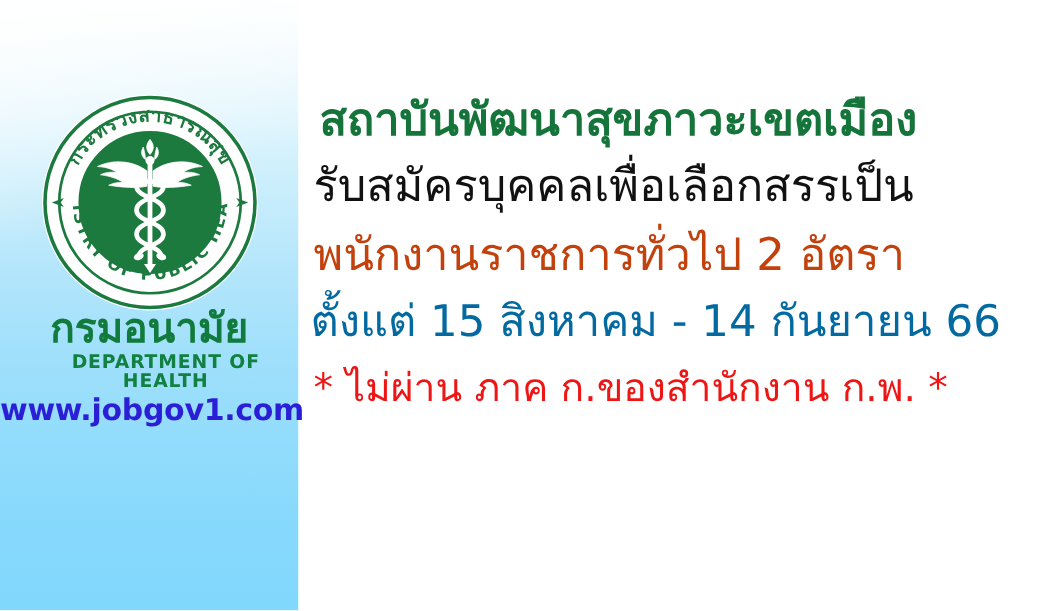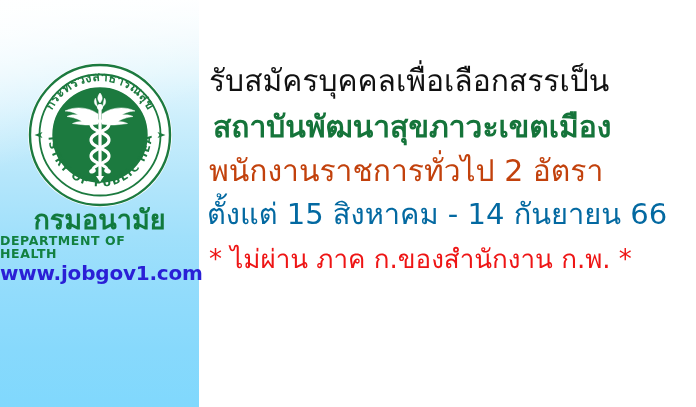--- a/index.html
+++ b/index.html
@@ -69,27 +69,29 @@
     line-height: 1;
     color: #117a3d;
     letter-spacing: 0px;
     z-index: 3;
   }
   .dept-en {
     position: absolute;
     left: 0;
     top: 235px;
     width: 181px;
+    text-align: center;
     font-family: "DejaVu Sans", "Liberation Sans", sans-serif;
     font-size: 12.5px;
     font-weight: bold;
     line-height: 1;
     color: #128040;
     letter-spacing: 0.6px;
     z-index: 3;
+    padding-left: 20px;
   }
   .site-url {
     position: absolute;
     left: 0;
     top: 263px;
     width: 199px;
     text-align: left;
     font-family: "DejaVu Sans", "Liberation Sans", sans-serif;
     font-size: 20px;
     font-weight: bold;
@@ -216,21 +218,21 @@
   </div>
 
   <div class="dept-th">กรมอนามัย</div>
 
   <div class="dept-en">DEPARTMENT OF HEALTH</div>
 
   <div class="site-url">www.jobgov1.com</div>
 
   <div class="announce">
     <div class="lines">
+      <div class="line l1">สถาบันพัฒนาสุขภาวะเขตเมือง</div>
       <div class="line l2">รับสมัครบุคคลเพื่อเลือกสรรเป็น</div>
-      <div class="line l1">สถาบันพัฒนาสุขภาวะเขตเมือง</div>
       <div class="line l3">พนักงานราชการทั่วไป 2 อัตรา</div>
       <div class="line l4">ตั้งแต่ 15 สิงหาคม - 14 กันยายน 66</div>
       <div class="line l5">* ไม่ผ่าน ภาค ก.ของสำนักงาน ก.พ. *</div>
     </div>
   </div>
 
 </div>
 
 </body></html>

